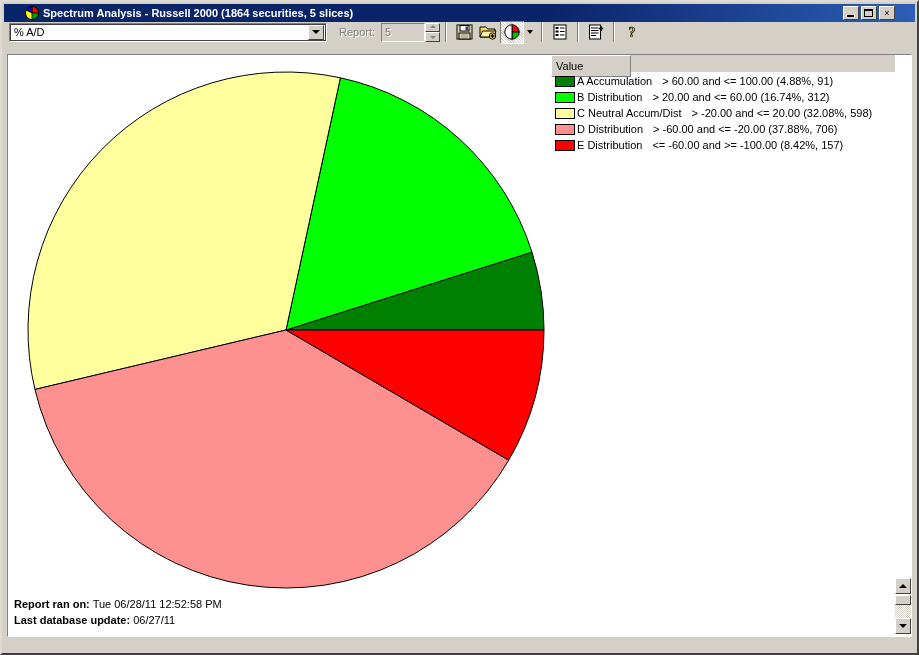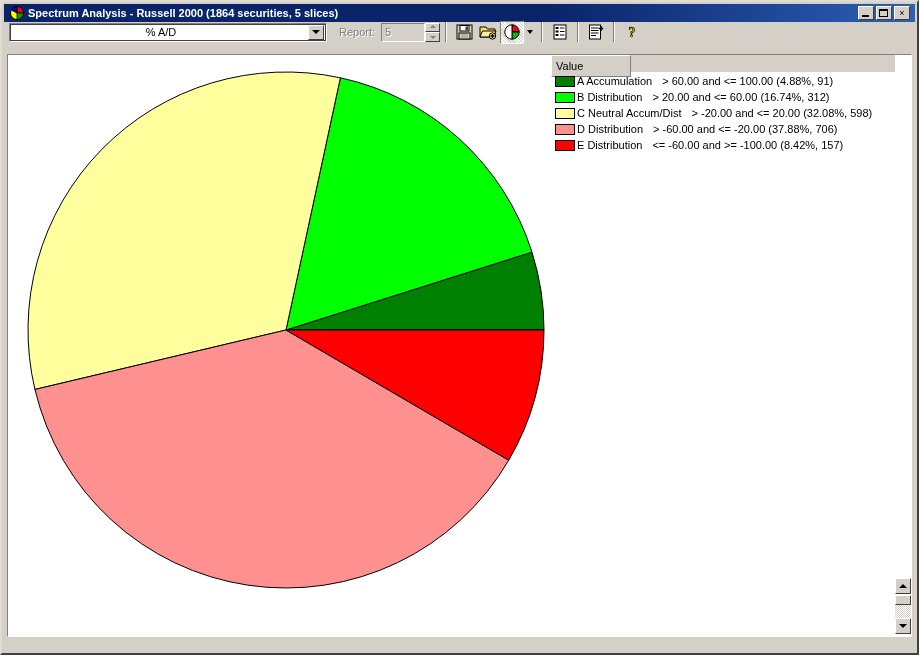--- a/index.html
+++ b/index.html
@@ -27,21 +27,21 @@
 
   
   #titlebar {
     position: absolute;
     left: 2px; top: 2px;
     width: 911px;
     height: 18px;
     background: linear-gradient(90deg, #0a246a 0%, #0a246a 60%, #2c5fb5 100%);
     display: flex;
     align-items: center;
-    padding: 0 4px;
+    padding: 0 19px;
     box-sizing: border-box;
   }
   #titlebar .app-icon {
     width: 16px; height: 16px;
     margin: 0 3px 0 1px;
     flex: 0 0 auto;
     position: relative;
   }
   #titlebar .title-text {
     color: #ffffff;
@@ -97,21 +97,20 @@
   
   #toolbar {
     position: absolute;
     left: 2px; top: 21px;
     width: 911px;
     height: 18px;
     background: #d4d0c8;
     display: flex;
     align-items: center;
     box-sizing: border-box;
-    text-align: center;
   }
   .combo {
     margin-left: 5px;
     width: 318px;
     height: 19px;
     background: #ffffff;
     border-left: 1px solid #808080;
     border-top: 1px solid #808080;
     border-right: 1px solid #ffffff;
     border-bottom: 1px solid #ffffff;
@@ -589,20 +588,30 @@
             <span class="lr-range">&gt; -60.00 and &lt;= -20.00 (37.88%, 706)</span>
           </div>
           <div class="legend-row">
             <span class="swatch" style="background: rgb(255, 0, 0);"></span>
             <span class="lr-label">E Distribution</span>
             <span class="lr-range">&lt;= -60.00 and &gt;= -100.00 (8.42%, 157)</span>
           </div>
         </div>
     </div>
 
+    <div id="footer">
+      <div>
+        <span class="lbl">Report ran on:</span>
+        <span>Tue 06/28/11 12:52:58 PM</span>
+      </div>
+      <div>
+        <span class="lbl">Last database update:</span>
+        <span>06/27/11</span>
+      </div>
+    </div>
 
     <div id="vscroll">
       <div class="sb-btn up" style="top:523px;">
           <span class="t"></span>
         </div>
       <div class="sb-thumb" style="top:540px; height:10px;"></div>
       <div class="sb-gutter" style="top:550px; height:13px;"></div>
       <div class="sb-btn dn" style="top:563px;">
           <span class="t"></span>
         </div>

